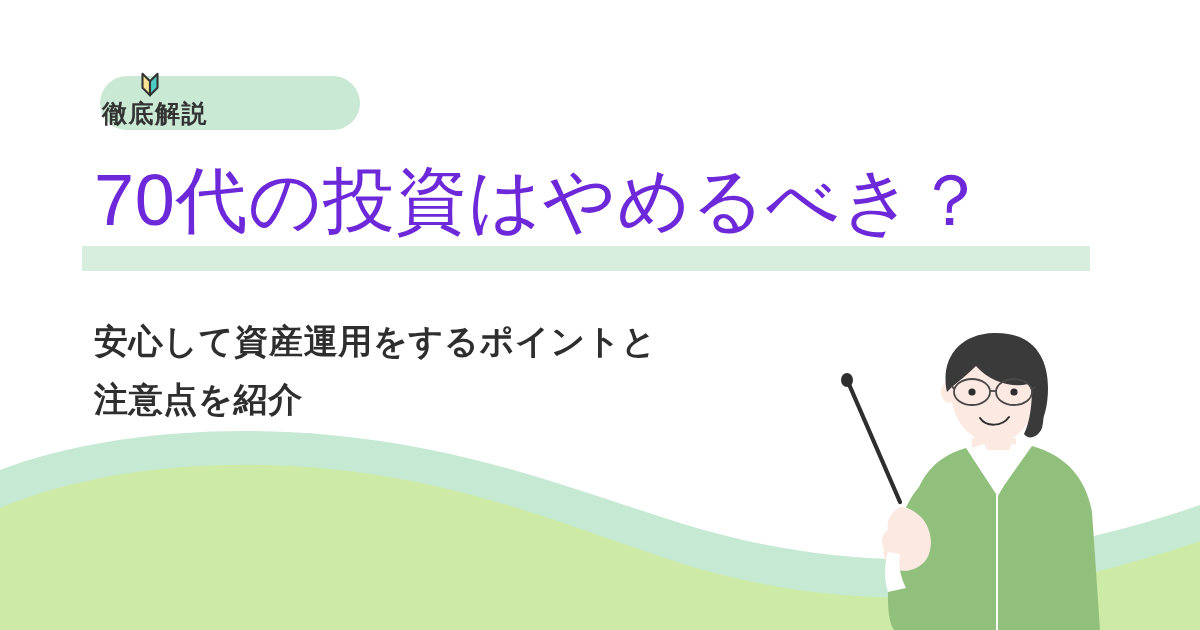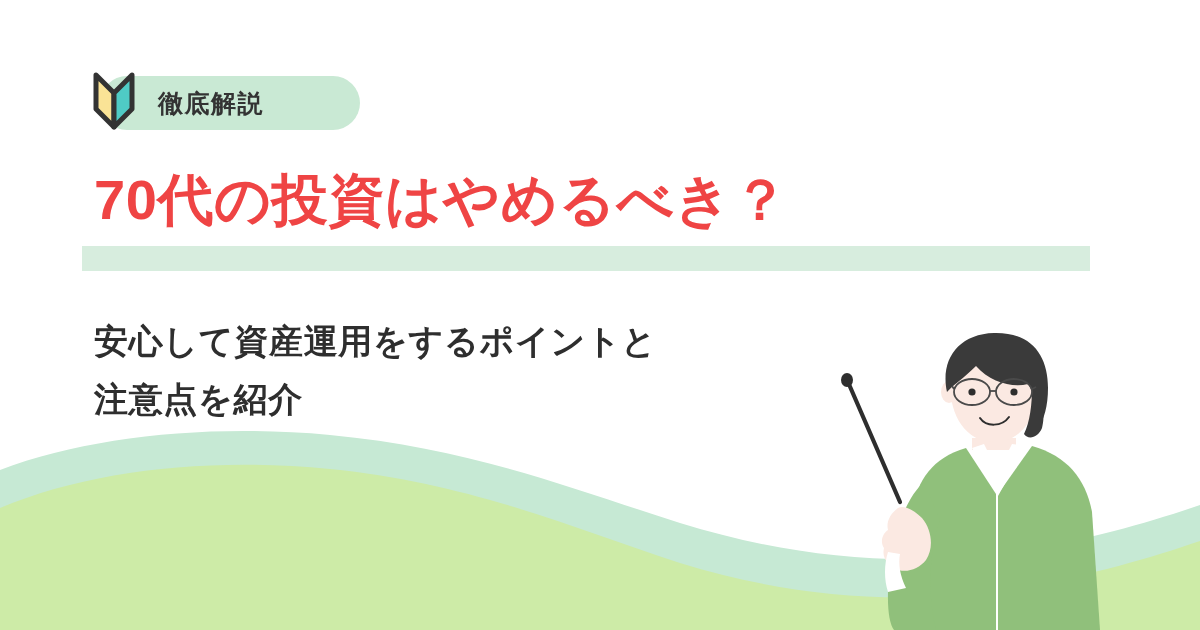--- a/index.html
+++ b/index.html
@@ -42,20 +42,21 @@
 
   
   .badge {
     position: absolute;
     left: 80px;
     top: 76px;
     height: 54px;
     z-index: 5;
     display: flex;
     align-items: center;
+    flex-direction: column;
   }
   .badge-pill {
     position: absolute;
     left: 20px;
     top: 0;
     width: 260px;
     height: 54px;
     border-radius: 27px;
     background: #c9e9d4;
   }
@@ -93,25 +94,25 @@
     width: 1008px;
     height: 25px;
     background: #d7edde;
     z-index: 1;
   }
   .title-text {
     position: relative;
     z-index: 2;
     margin: 0;
     padding: 0 0 0 12px;
-    font-size: 56px;
+    font-size: 72px;
     line-height: 108px;
-    font-weight: 700;
+    font-weight: 400;
     letter-spacing: 0.01em;
-    color: #ef4444;
+    color: #6d28d9;
     white-space: nowrap;
   }
 
   
   .subtitle {
     position: absolute;
     left: 88px;
     top: 306px;
     z-index: 5;
     margin: 6px;

